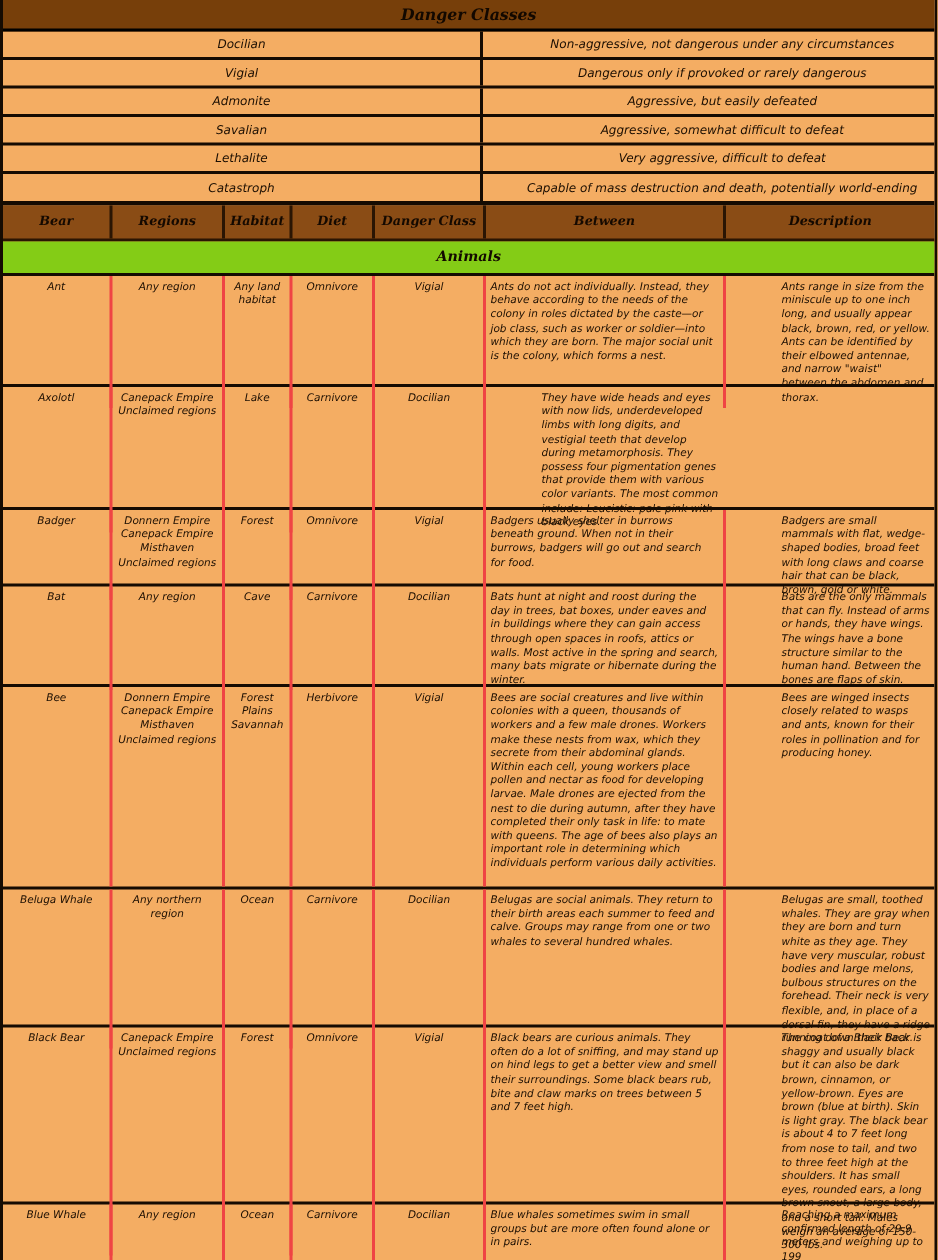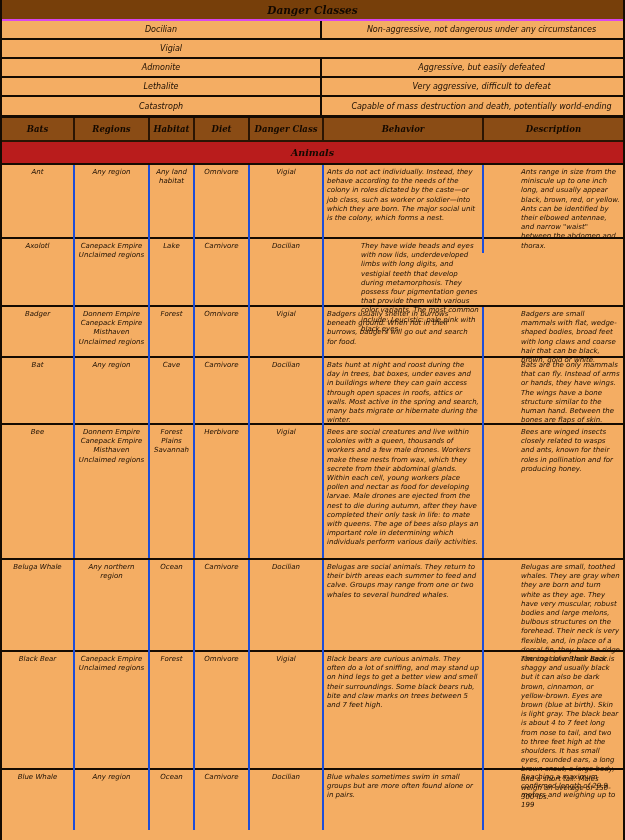--- a/index.html
+++ b/index.html
@@ -13,21 +13,21 @@
     color:#1b0e02;
     box-sizing:border-box;
     border-left:2px solid #150b02;
     border-right:2px solid #150b02;
   }
   .page *{box-sizing:border-box;}
 
   
   .dc-title{
     height:21px;background:#773f0a;
-    border-bottom:2px solid #d946ef;
+    border-bottom:2px solid #000000;
     display:flex;align-items:center;justify-content:center;
     font-family:"DejaVu Serif",serif;font-weight:bold;font-style:italic;
     font-size:10.5px;color:#120800;
   }
   .dc-row{
     display:grid;grid-template-columns:320px 301px;
     height:19px;border-bottom:2px solid #150b02;
   }
   .dc-row.last{height:21px;border-bottom:3px solid #150b02;}
   .dc-cell{
@@ -43,35 +43,35 @@
     height:24px;background:#8a4c15;border-bottom:2px solid #2a1503;
   }
   .col-head .hcell{
     display:flex;align-items:center;justify-content:center;
     font-family:"DejaVu Serif",serif;font-weight:bold;font-style:italic;
     font-size:8.5px;color:#140900;
     border-right:2px solid #2a1503;
   }
   .col-head .hcell:last-child{border-right:none;}
   .section-band{
-    height:23px;background:#b91c1c;
+    height:23px;background:#84cc16;
     border-bottom:2px solid #150b02;
     display:flex;align-items:center;justify-content:center;
     font-family:"DejaVu Serif",serif;font-weight:bold;font-style:italic;
     font-size:9.5px;color:#140900;
   }
 
   
   .a-row{
     display:grid;grid-template-columns:73px 75px 45px 55px 74px 160px 139px;
     border-bottom:2px solid #150b02;
   }
   .a-row:last-child{border-bottom:none;}
   .acell{
-    border-right:2px solid #1d4ed8;
+    border-right:2px solid #ef4444;
     padding:3px 3px 2px 3px;
     font-size:7px;line-height:9.2px;
     white-space:pre-line;
   }
   .acell:last-child{border-right:none;margin-left:34px;}
   .acell.ctr{text-align:center;}
   .acell.lft{text-align:left;}
 </style>
 </head>
 <body>
@@ -79,57 +79,62 @@
 <div class="page">
 
   <div class="dc-title">Danger Classes</div>
 
   <div class="dc-row">
     <div class="dc-cell">Docilian</div>
     <div class="dc-cell">Non-aggressive, not dangerous under any circumstances</div>
   </div>
   <div class="dc-row">
     <div class="dc-cell">Vigial</div>
+    <div class="dc-cell">Dangerous only if provoked or rarely dangerous</div>
   </div>
   <div class="dc-row">
     <div class="dc-cell">Admonite</div>
     <div class="dc-cell">Aggressive, but easily defeated</div>
+  </div>
+  <div class="dc-row">
+    <div class="dc-cell">Savalian</div>
+    <div class="dc-cell">Aggressive, somewhat difficult to defeat</div>
   </div>
   <div class="dc-row">
     <div class="dc-cell">Lethalite</div>
     <div class="dc-cell">Very aggressive, difficult to defeat</div>
   </div>
   <div class="dc-row last">
     <div class="dc-cell">Catastroph</div>
     <div class="dc-cell">Capable of mass destruction and death, potentially world-ending</div>
   </div>
 
   <div class="col-head">
-    <div class="hcell">Bats</div>
+    <div class="hcell">Bear</div>
     <div class="hcell">Regions</div>
     <div class="hcell">Habitat</div>
     <div class="hcell">Diet</div>
     <div class="hcell">Danger Class</div>
-    <div class="hcell">Behavior</div>
+    <div class="hcell">Between</div>
     <div class="hcell">Description</div>
   </div>
 
   <div class="section-band">Animals</div>
 
   <div class="a-row" style="height:74px">
     <div class="acell ctr">Ant</div>
     <div class="acell ctr">Any region</div>
     <div class="acell ctr">Any land habitat</div>
     <div class="acell ctr">Omnivore</div>
     <div class="acell ctr">Vigial</div>
     <div class="acell lft">Ants do not act individually. Instead, they behave according to the needs of the colony in roles dictated by the caste—or job class, such as worker or soldier—into which they are born. The major social unit is the colony, which forms a nest.</div>
     <div class="acell lft">Ants range in size from the miniscule up to one inch long, and usually appear black, brown, red, or yellow. Ants can be identified by their elbowed antennae, and narrow "waist" between the abdomen and thorax.</div>
   </div>
 
-  <div class="a-row" style="height:68px">
+  <div class="a-row" style="height:82px">
     <div class="acell ctr">Axolotl</div>
     <div class="acell ctr">Canepack Empire
 Unclaimed regions</div>
     <div class="acell ctr">Lake</div>
     <div class="acell ctr">Carnivore</div>
     <div class="acell ctr">Docilian</div>
     <div class="acell lft">They have wide heads and eyes with now lids, underdeveloped limbs with long digits, and vestigial teeth that develop during metamorphosis. They possess four pigmentation genes that provide them with various color variants. The most common include: Leucistic: pale pink with black eyes.</div>
   </div>
 
   <div class="a-row" style="height:51px">

